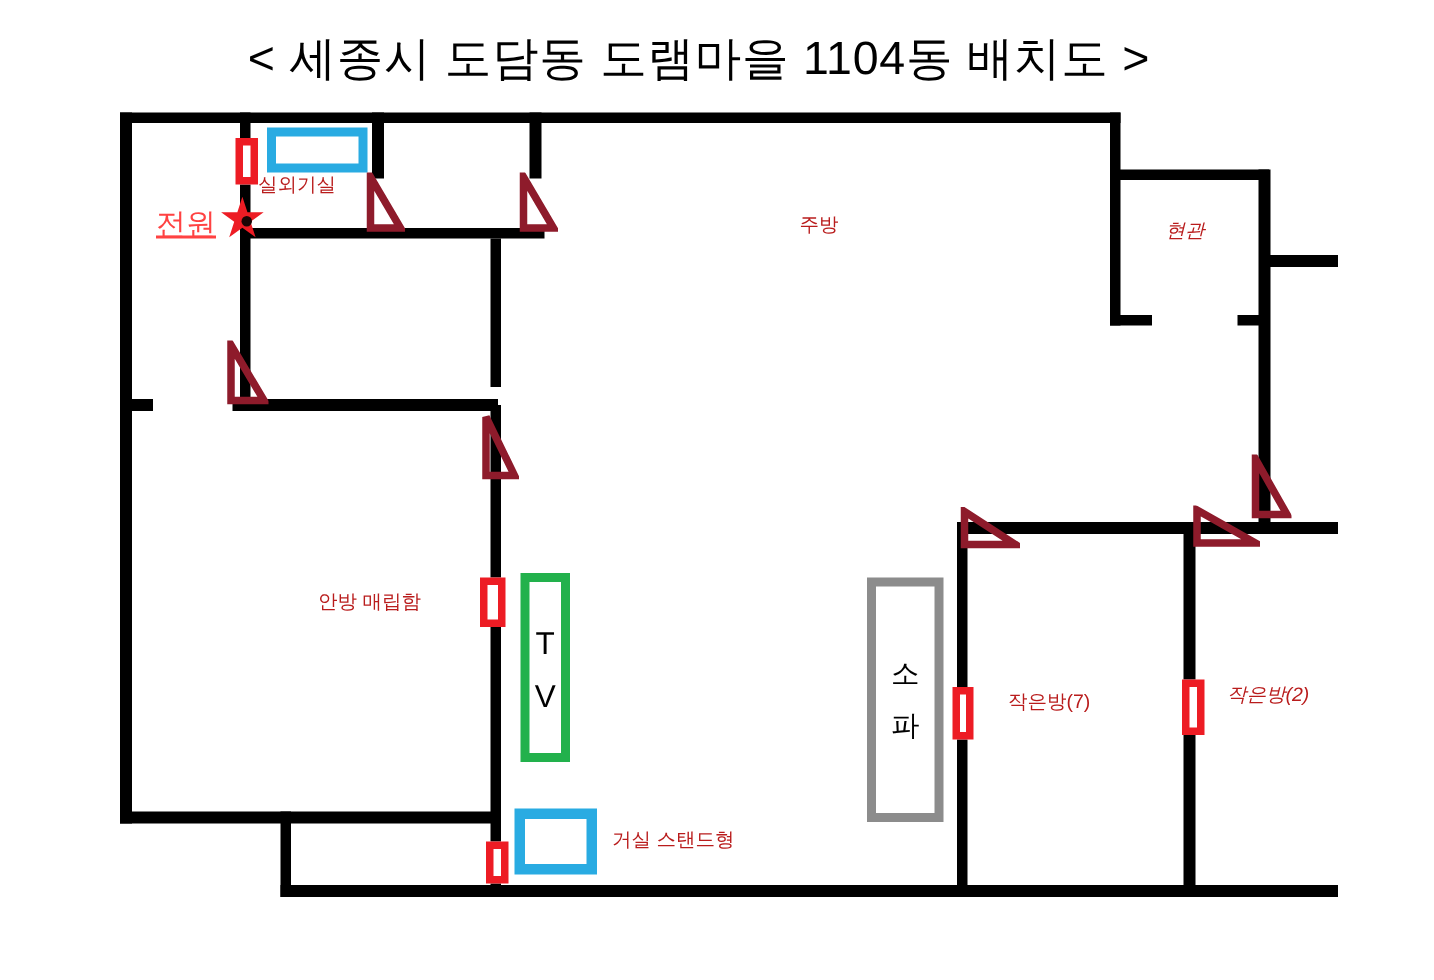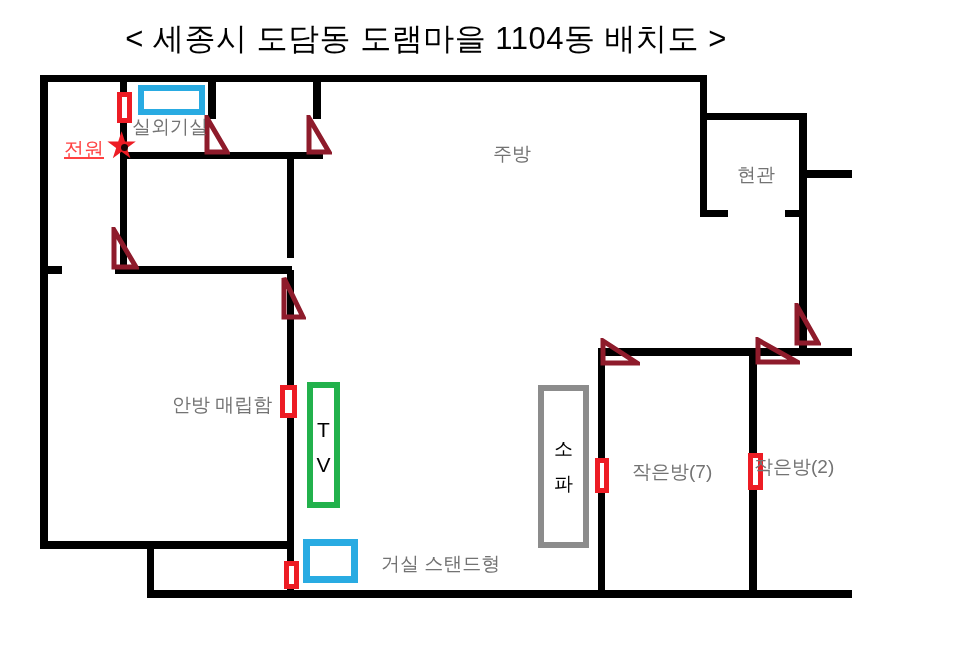--- a/index.html
+++ b/index.html
@@ -1,21 +1,22 @@
 <!DOCTYPE html>
 <html style="--wall-black: #000000; --marker-red: #ED1C24; --triangle-dark-red: #8E1B2B; --accent-blue: #29ABE2; --accent-green: #22B14C; --accent-gray: #8C8C8C; --power-text-red: #FF4242; --background: #FFFFFF;"><head>
 <meta charset="utf-8">
 <style>
   html,body{margin:0;padding:0;background:#fff;}
   .canvas{
     position:relative;width:852px;height:653px;background:#fff;overflow:hidden;
     font-family:"Liberation Sans","DejaVu Sans",sans-serif;
+    margin-left:40px;
   }
   .wall{position:absolute;background:#000;}
-  .lbl{position:absolute;color:#737373;font-size:19px;line-height:1.15;white-space:nowrap;}
+  .lbl{position:absolute;color:#b91c1c;font-size:13px;line-height:1.15;white-space:nowrap;}
   .title{
     position:absolute;left:0;right:0;top:18px;text-align:center;
     font-size:31px;color:#000;letter-spacing:0.5px;
   }
   .marker-red{
     position:absolute;box-sizing:border-box;background:#fff;
     border:5px solid var(--marker-red,#ED1C24);
   }
   .box-blue{
     position:absolute;box-sizing:border-box;background:#fff;
@@ -125,19 +126,19 @@
         <polygon points="3,3 3,40 24,40"></polygon>
       </svg>
   </div>
 
   <div class="star" style="left:105px;top:127px;">★</div>
   <div class="star-dot" style="left:121px;top:144px;"></div>
 
   <div class="power-label" style="left:64px;top:136px;text-decoration:underline;">전원</div>
   <div class="lbl" style="left:132px;top:116px;">실외기실</div>
   <div class="lbl" style="left:493px;top:143px;">주방</div>
-  <div class="lbl" style="left:737px;top:164px;">현관</div>
+  <div class="lbl" style="left:737px;top:147px;font-style:italic;">현관</div>
   <div class="lbl" style="left:172px;top:394px;">안방 매립함</div>
   <div class="lbl" style="left:632px;top:461px;">작은방(7)</div>
-  <div class="lbl" style="left:754px;top:456px;">작은방(2)</div>
-  <div class="lbl" style="left:381px;top:553px;">거실 스탠드형</div>
+  <div class="lbl" style="left:778px;top:456px;font-style:italic;">작은방(2)</div>
+  <div class="lbl" style="left:368px;top:553px;">거실 스탠드형</div>
 
 </div>
 
 </body></html>

